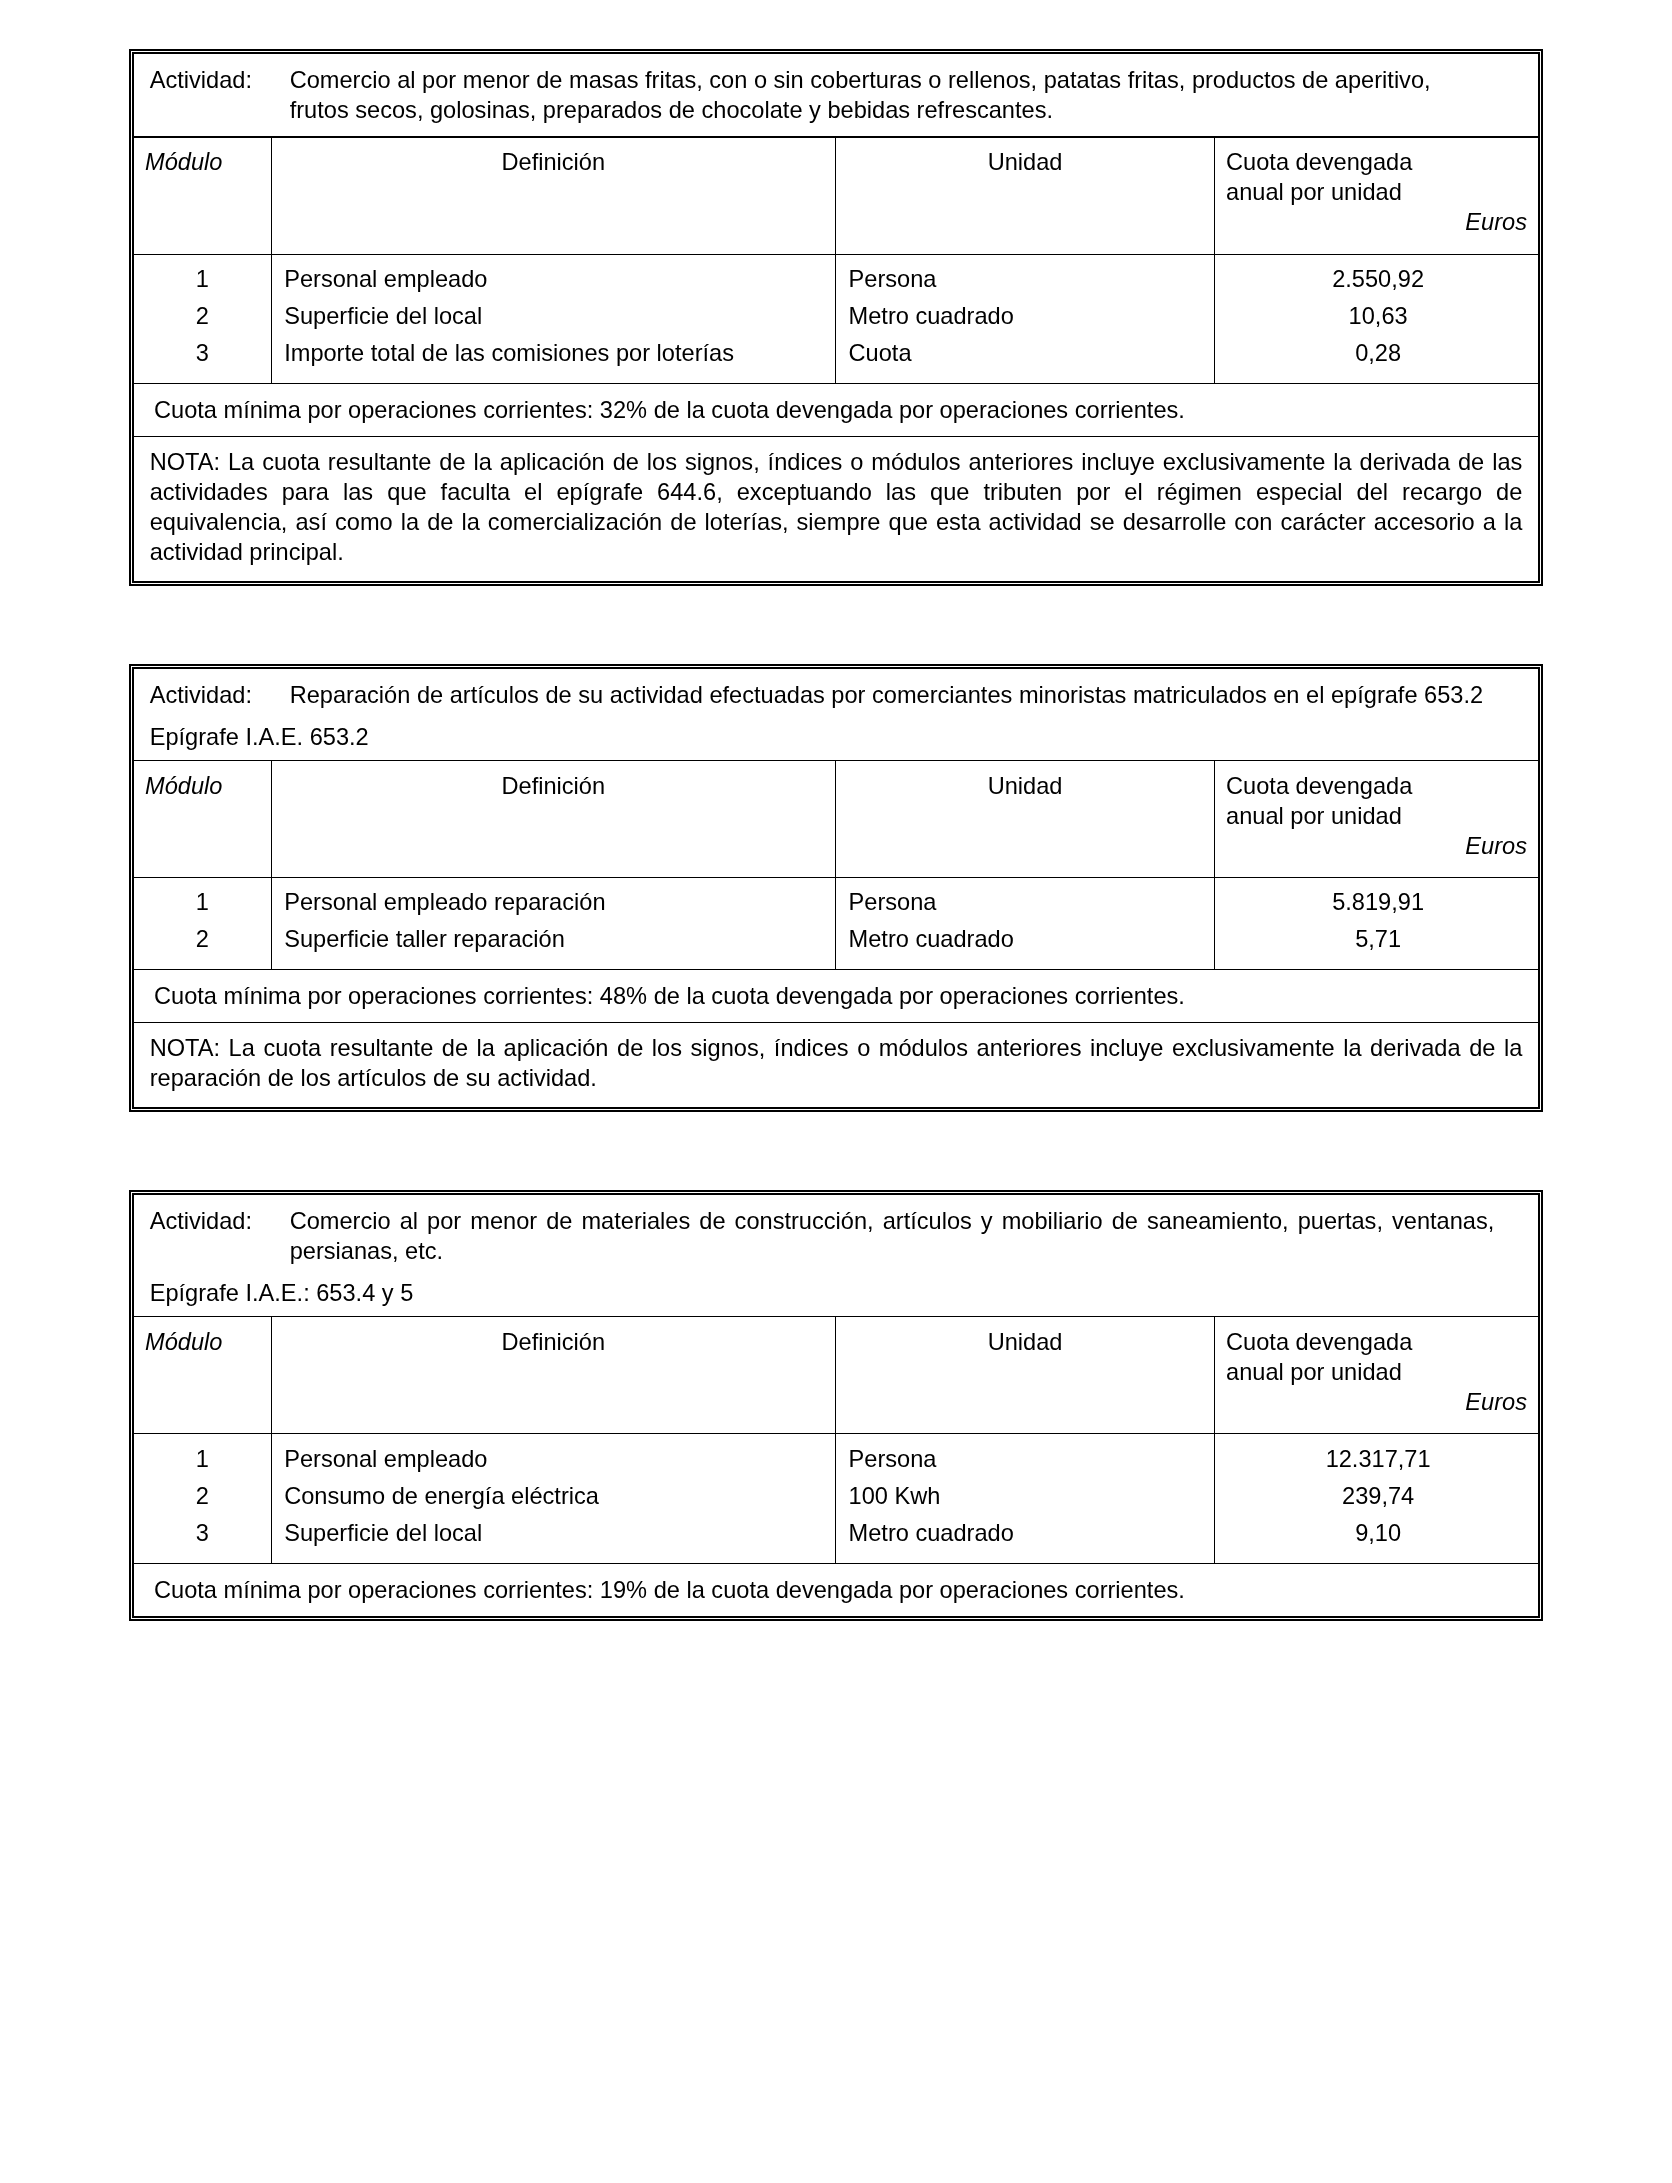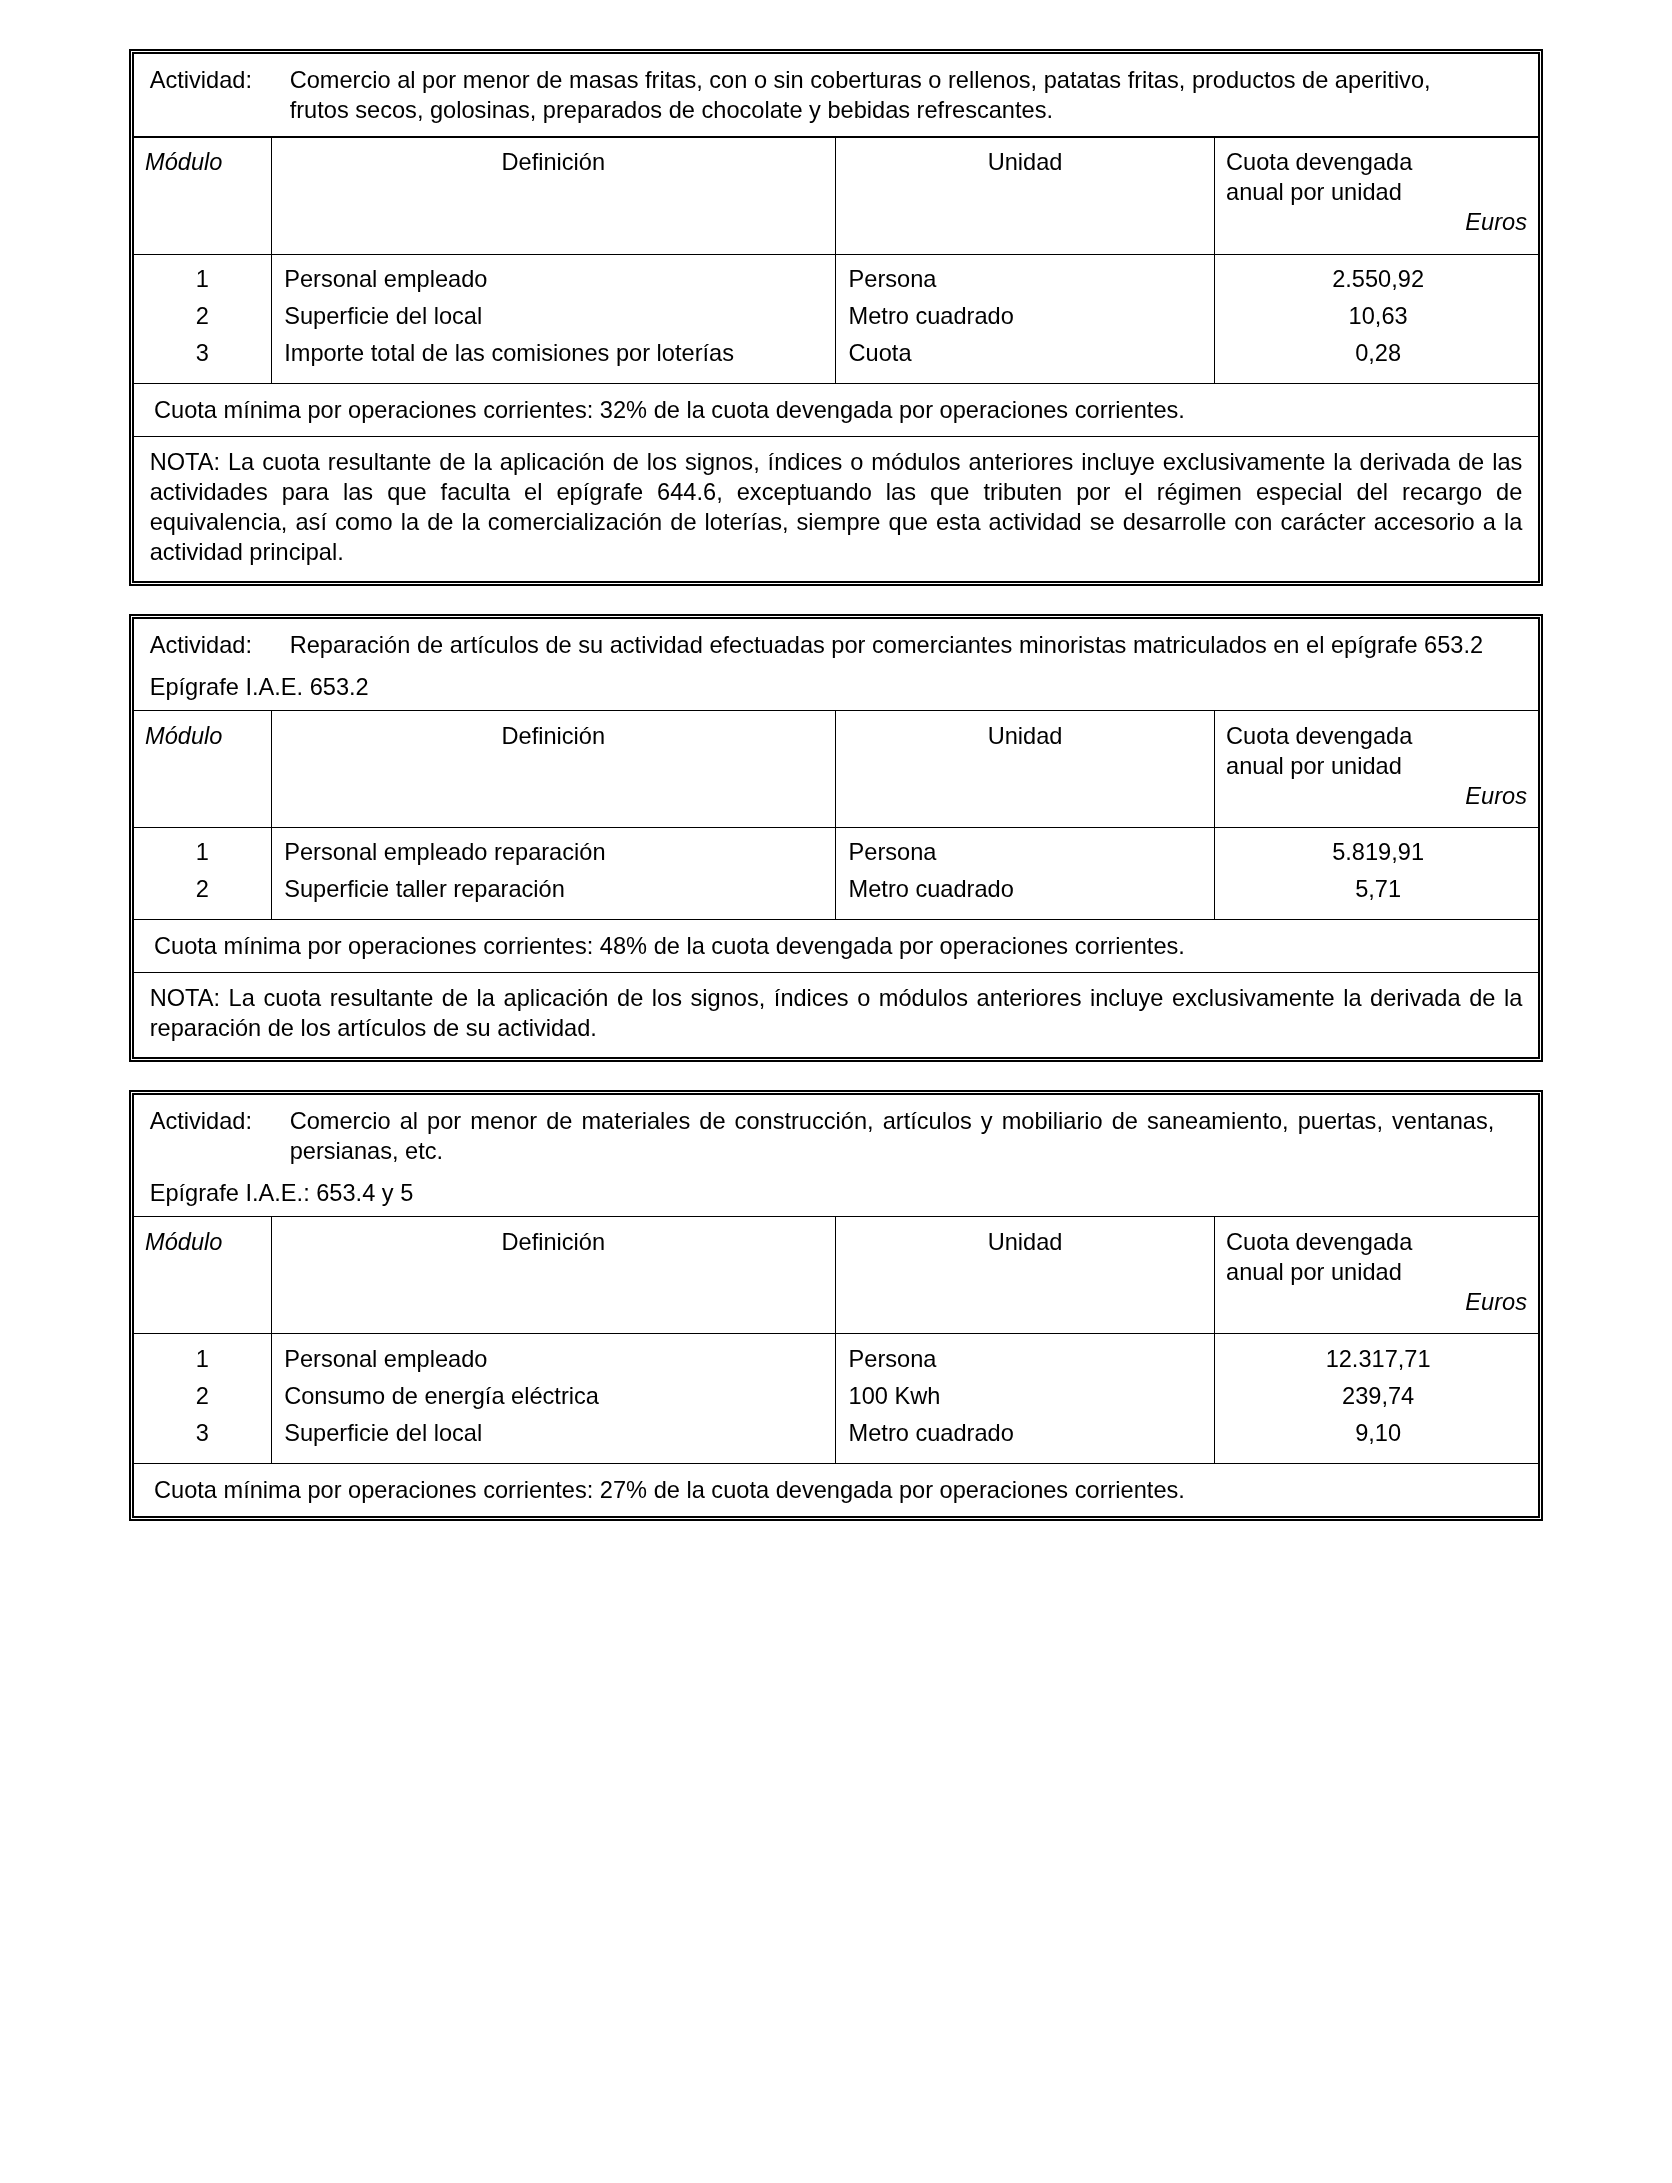--- a/index.html
+++ b/index.html
@@ -9,21 +9,21 @@
     min-height: 2183px;
     color: #000000;
     font-family: "Liberation Sans", "DejaVu Sans", sans-serif;
     font-size: 23.6px;
     line-height: 30px;
   }
   .page { padding: 49px 129px 47px 129px; }
 
   .block {
     border: 5.5px double #000;
-    margin-bottom: 28px;
+    margin-bottom: 78px;
     background: #fff;
   }
 
   .act-row { display: flex; padding: 11px 15.7px 6.3px 15.7px; }
   .act-label { flex: 0 0 140px; }
   .act-text { flex: 1; padding-right: 28px; }
   .just { text-align: justify; }
   .act-sep { border-bottom: 1.6px solid #000; padding-bottom: 11px; }
 
   .epigrafe { padding: 6.3px 15.7px 7.9px 15.7px; }
@@ -174,17 +174,17 @@
         <div>100 Kwh</div>
         <div>Metro cuadrado</div>
       </div>
       <div class="cell c-cuota">
         <div>12.317,71</div>
         <div>239,74</div>
         <div>9,10</div>
       </div>
     </div>
 
-    <div class="cuota-min">Cuota mínima por operaciones corrientes: 27% de la cuota devengada por operaciones corrientes.</div>
+    <div class="cuota-min">Cuota mínima por operaciones corrientes: 19% de la cuota devengada por operaciones corrientes.</div>
   </section>
 
 </div>
 
 
 </body></html>

